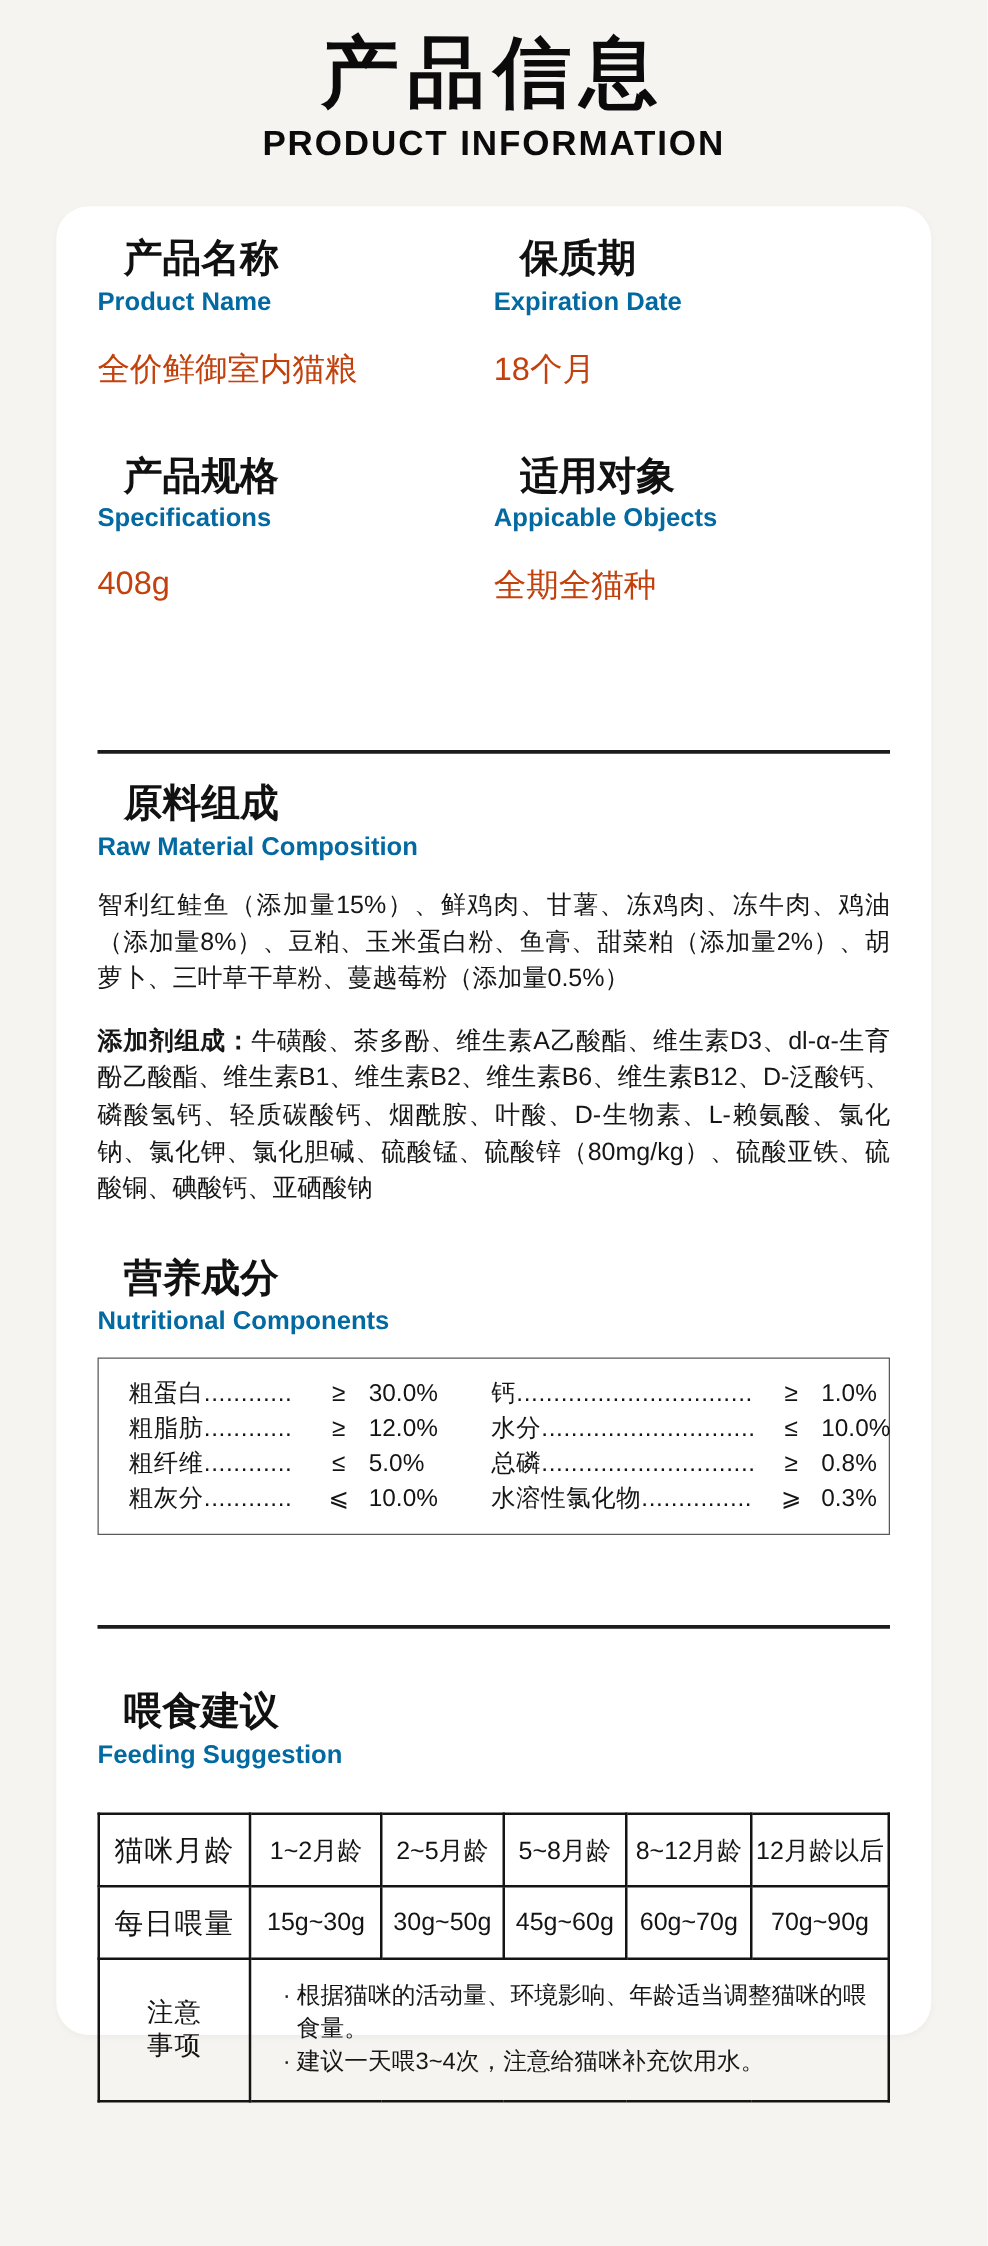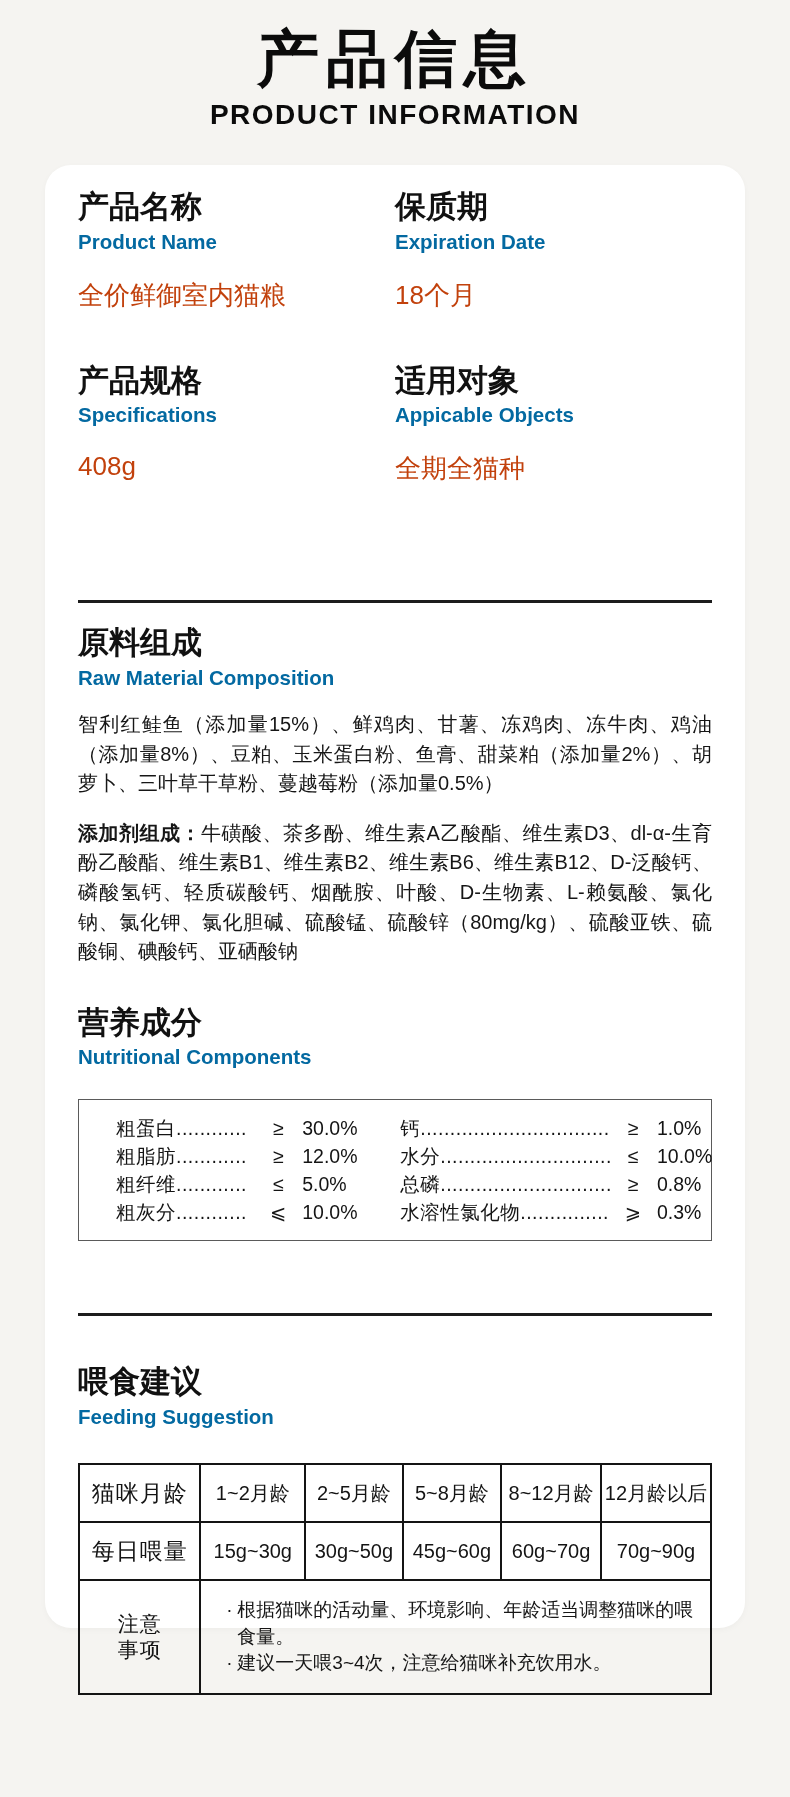--- a/index.html
+++ b/index.html
@@ -34,38 +34,38 @@
     border-radius: 26px;
     padding: 22px 33px 0;
     box-shadow: 0 2px 6px rgba(0,0,0,0.03);
   }
   .info-grid {
     display: grid;
     grid-template-columns: 1fr 1fr;
     row-gap: 50px;
     padding-top: 2px;
   }
-  .zh-heading { font-size: 31px; font-weight: 900; color: #111; line-height: 1.15; }
+  .zh-heading { font-size: 31px; font-weight: 900; color: #111; line-height: 1.15; margin-left: 21px; }
   .en-heading { font-size: 20.5px; font-weight: 700; color: #0369a1; margin-top: 5px; }
   .info-value { font-size: 26px; font-weight: 400; margin-top: 24px; color: #c2410c; }
   .divider { border: none; border-top: 3px solid #1c1c1c; margin-top: 114px; }
   .divider-2 { margin-top: 72px; }
   .section { margin-top: 22px; }
   .para {
     font-size: 20px;
     line-height: 1.48;
     margin-top: 20px;
     color: #161616;
     text-align: justify;
   }
   .para .lead { font-weight: 700; }
   .nutri-box {
-    margin-top: 30px;
+    margin-top: 17px;
     border: 1px solid #5a5a5a;
-    padding: 14px 8px 14px 37px;
+    padding: 14px 8px 14px 24px;
     display: grid;
     grid-template-columns: 44% 56%;
     column-gap: 6px;
     row-gap: 0;
     gap: 26px;
   }
   .nutri-col { display: flex; flex-direction: column; }
   .nutri-row {
     display: grid;
     grid-template-columns: 1fr 36px 78px;

